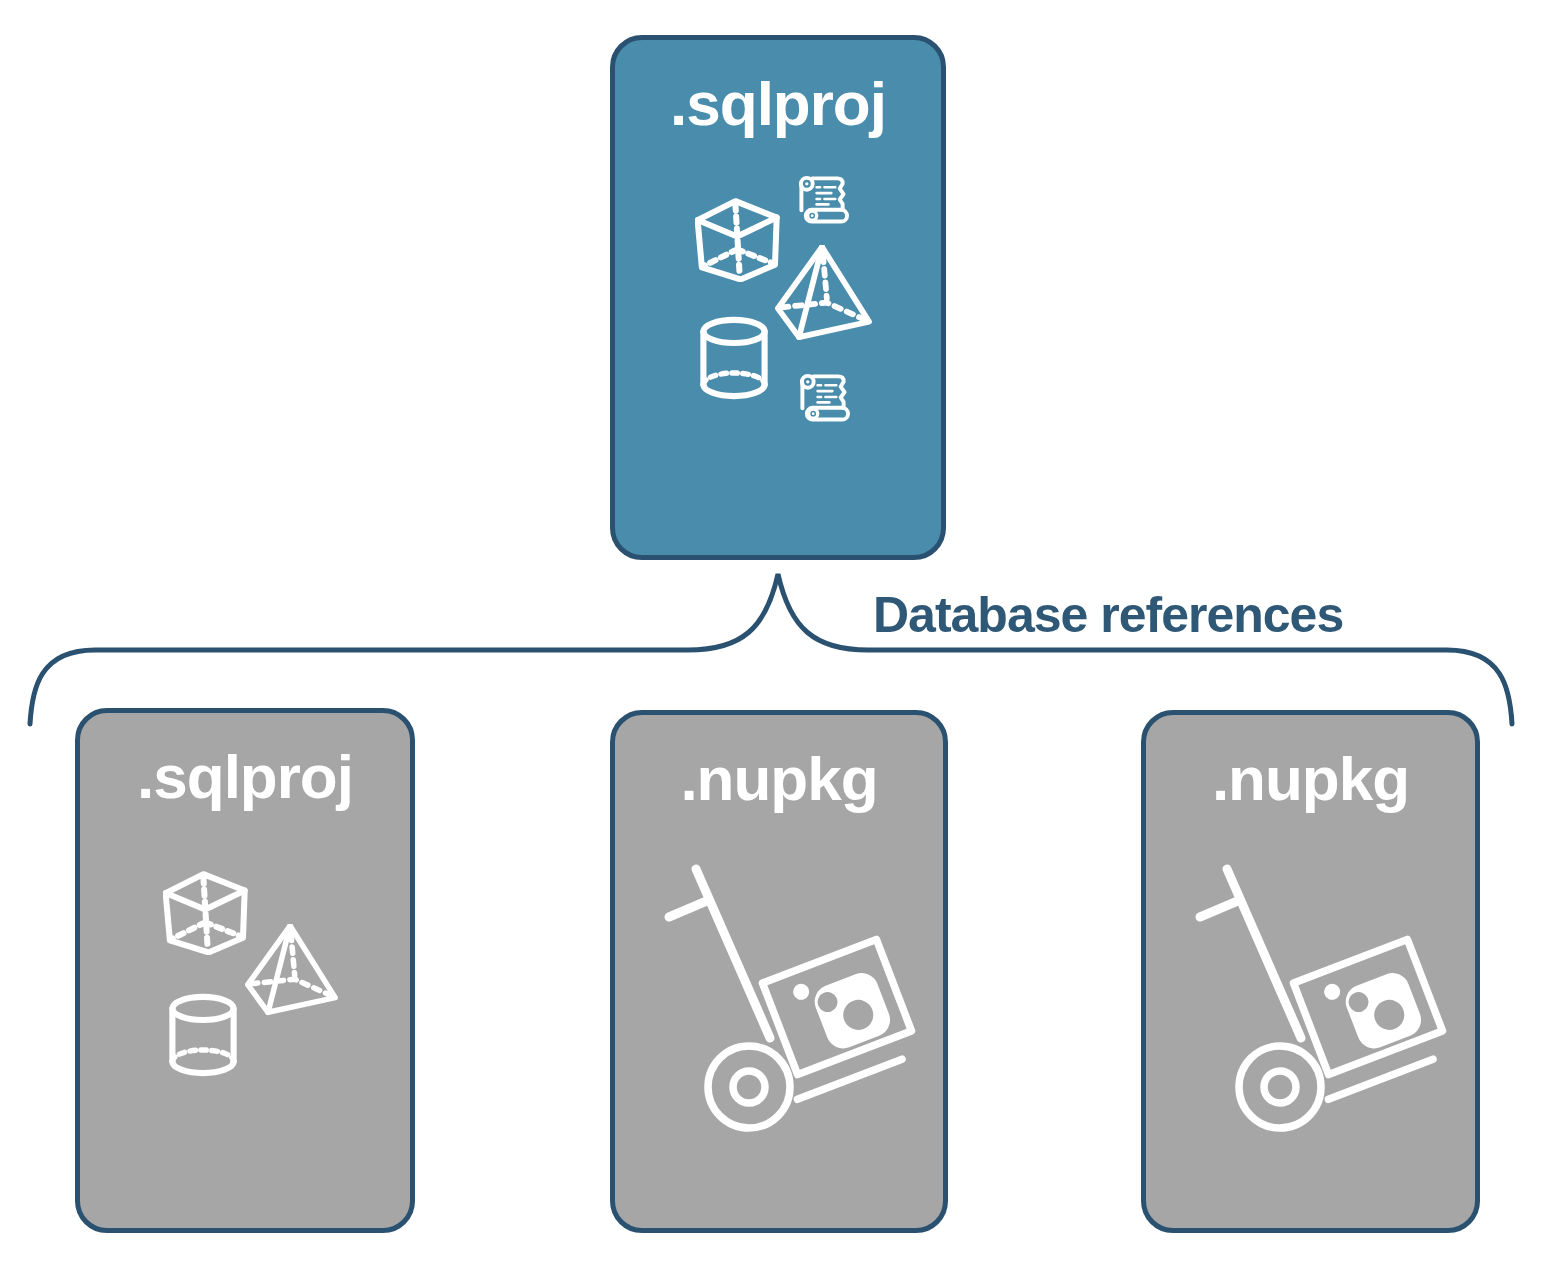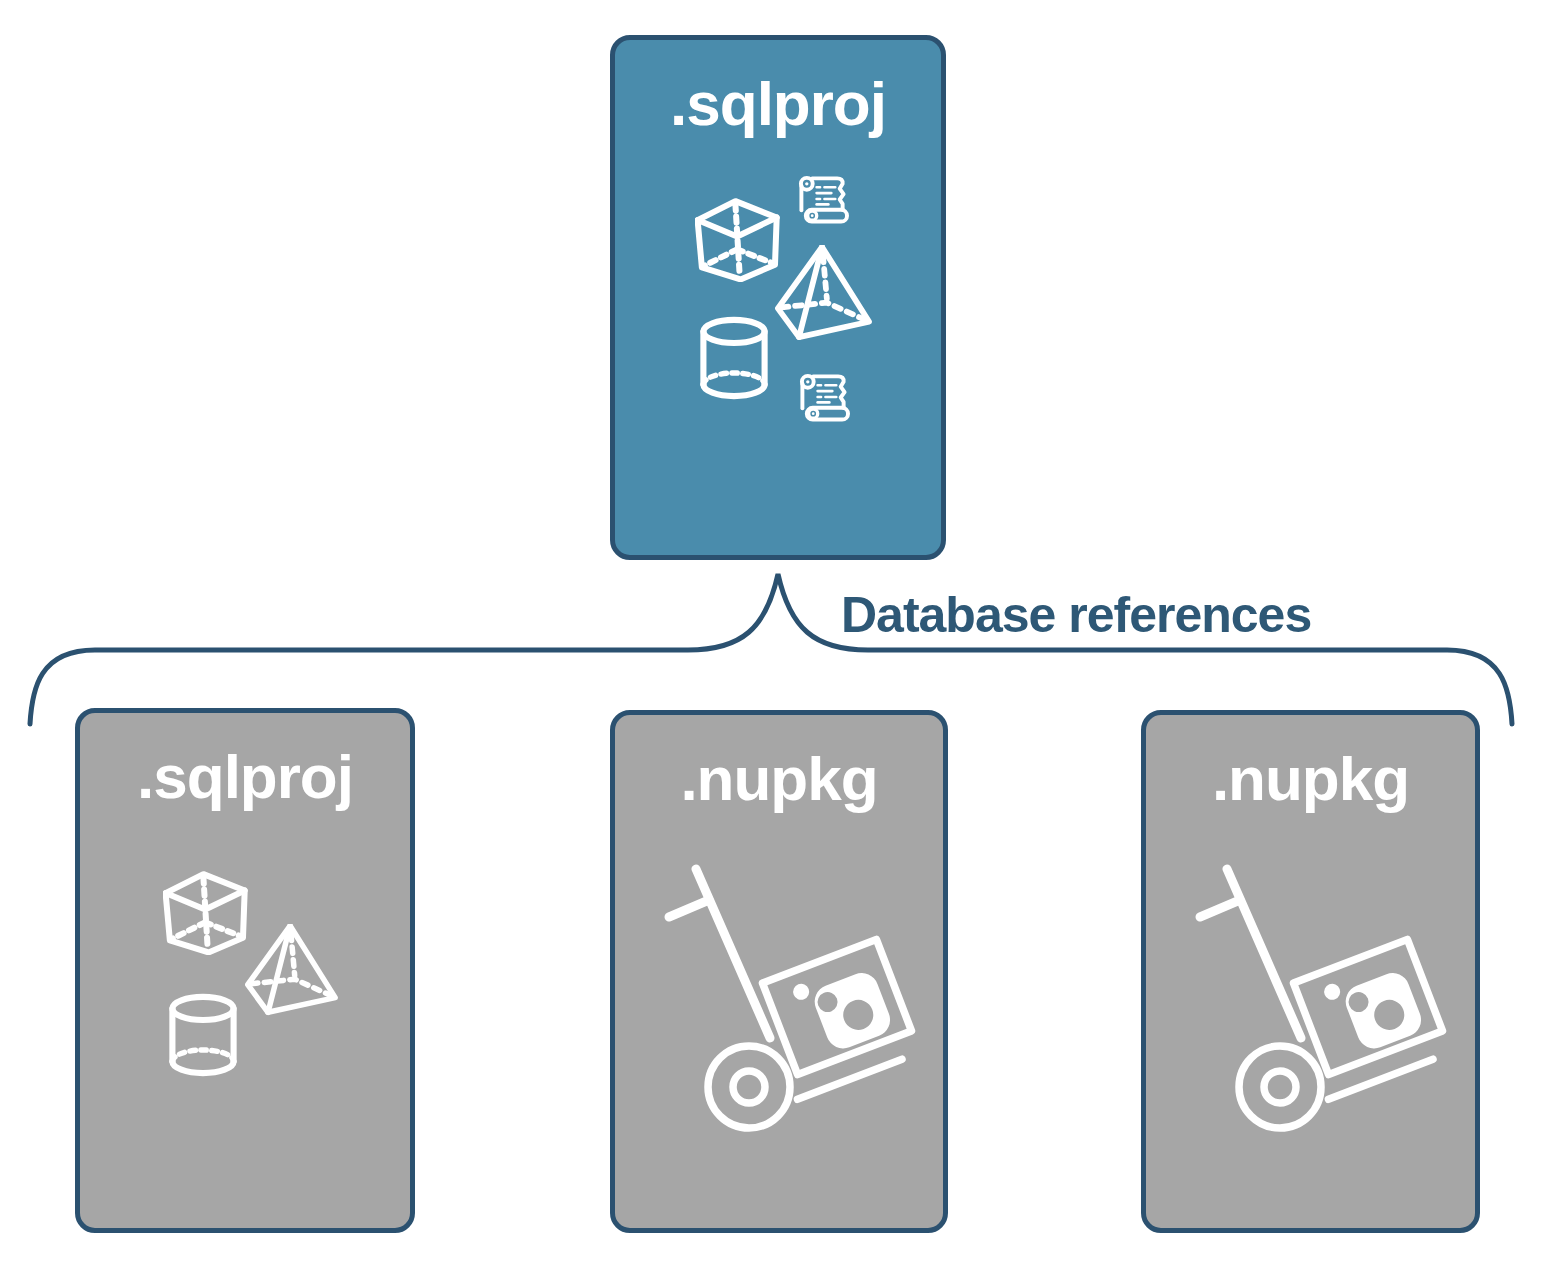--- a/index.html
+++ b/index.html
@@ -7,35 +7,35 @@
     --accent-teal:#4A8CAC; --node-gray:#A6A6A6; --border-navy:#2B5170;
     --connector-navy:#2E5876; --label-white:#FFFFFF; --background:#FFFFFF;
   }
   .canvas {
     position:relative; width:1566px; height:1274px; overflow:hidden;
     background:var(--background);
     font-family:"Liberation Sans", sans-serif;
   }
   .node {
     position:absolute; box-sizing:border-box;
-    border:5px solid var(--border-navy); border-radius:20px;
+    border:5px solid var(--border-navy); border-radius:32px;
   }
   .node-root   { left:610px;  top:35px;  width:336px; height:525px; background:var(--accent-teal); }
   .node-child1 { left:75px;   top:708px; width:340px; height:525px; background:var(--node-gray); }
   .node-child2 { left:610px;  top:710px; width:338px; height:523px; background:var(--node-gray); }
   .node-child3 { left:1141px; top:710px; width:339px; height:523px; background:var(--node-gray); }
   .node-label {
     position:relative; z-index:2; text-align:center; margin-top:30px;
     font-size:62px; font-weight:bold; letter-spacing:-1px;
     color:var(--label-white); line-height:1.1; white-space:nowrap;
   }
   .node-icons { position:absolute; left:-5px; top:-5px; z-index:1; }
   .brace-svg { position:absolute; left:0; top:0; z-index:0; }
   .connector-label {
-    position:absolute; left:841px; top:586px; z-index:2;
+    position:absolute; left:873px; top:586px; z-index:2;
     font-size:50px; font-weight:bold; letter-spacing:-1px;
     color:var(--connector-navy); white-space:nowrap;
   }
   .defs-svg { position:absolute; width:0; height:0; }
   .s { fill:none; stroke:var(--label-white); stroke-width:7; stroke-linecap:round; stroke-linejoin:round; }
   .d { fill:none; stroke:var(--label-white); stroke-width:7; stroke-linecap:round; stroke-linejoin:round; stroke-dasharray:7 7; }
 </style>
 </head>
 <body>
 

